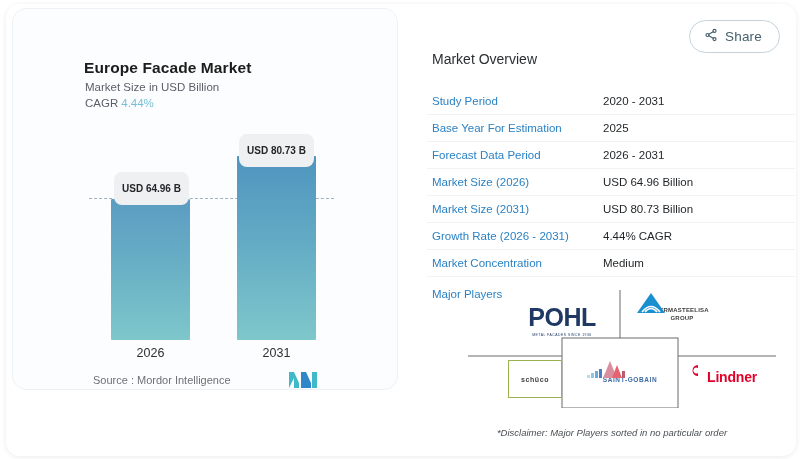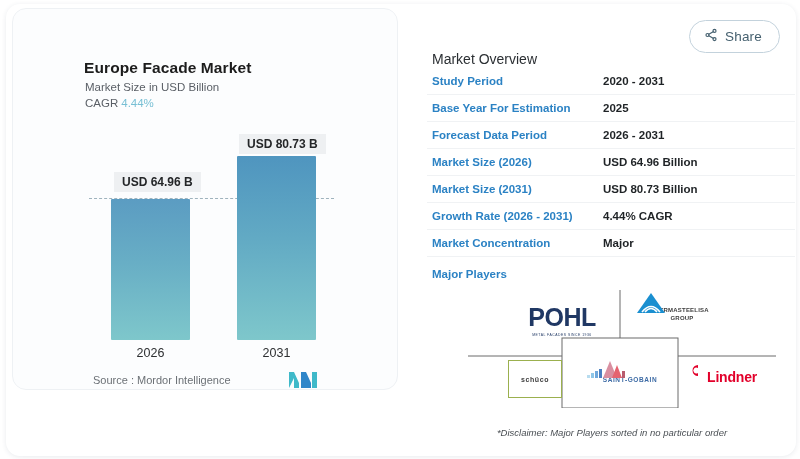--- a/index.html
+++ b/index.html
@@ -80,23 +80,23 @@
     background: linear-gradient(to bottom, #4f95bf 0%, #62aac4 45%, #7ec7cb 100%);
   }
   .dashline {
     position: absolute;
     left: 76px; top: 189px; width: 245px;
     border-top: 1px dashed #9fb3bd;
   }
   .bar-label {
     position: absolute;
     background: #eef0f2;
-    border-radius: 0;
-    padding: 3px 8px;
-    font-size: 12px;
+    border-radius: 8px;
+    padding: 11px 8px;
+    font-size: 10px;
     font-weight: 700;
     color: #242628;
     white-space: nowrap;
   }
   .bar-label.l1 { left: 101px; top: 163px; }
   .bar-label.l2 { left: 226px; top: 125px; }
   .x-tick {
     position: absolute;
     top: 337px;
     font-size: 12.5px;
@@ -113,23 +113,22 @@
   .mi-logo {
     position: absolute; left: 276px; top: 362px;
   }
 
   
   .overview-title {
     position: absolute; left: 426px; top: 47px;
     font-size: 14px; color: #2b2f33;
   }
   .tbl {
-    position: absolute; left: 421px; top: 64px;
+    position: absolute; left: 421px; top: 84px;
     width: 368px;
-    font-weight: bold;
   }
   .trow {
     display: flex; align-items: center;
     height: 27px;
     border-bottom: 1px solid #f0f2f4;
     font-size: 11.5px;
   }
   .trow:last-child { border-bottom: none; align-items: center; }
   .tkey { width: 176px; color: #2b82c4; padding-left: 5px; }
   .tval { color: #1f2326; }
@@ -225,21 +224,21 @@
       <div class="trow">
         <div class="tkey">Market Size (2031)</div>
         <div class="tval">USD 80.73 Billion</div>
       </div>
       <div class="trow">
         <div class="tkey">Growth Rate (2026 - 2031)</div>
         <div class="tval">4.44% CAGR</div>
       </div>
       <div class="trow">
         <div class="tkey">Market Concentration</div>
-        <div class="tval">Major</div>
+        <div class="tval">Medium</div>
       </div>
       <div class="trow majorrow">
         <div class="tkey">Major Players</div>
       </div>
     </div>
 
     <div class="logo-area">
       <svg width="348" height="118">
         <line x1="174" y1="-4" x2="174" y2="48" stroke="#6b6b6b" stroke-width="1"></line>
         <rect x="116" y="48" width="116" height="70" fill="none" stroke="#6b6b6b" stroke-width="1"></rect>

